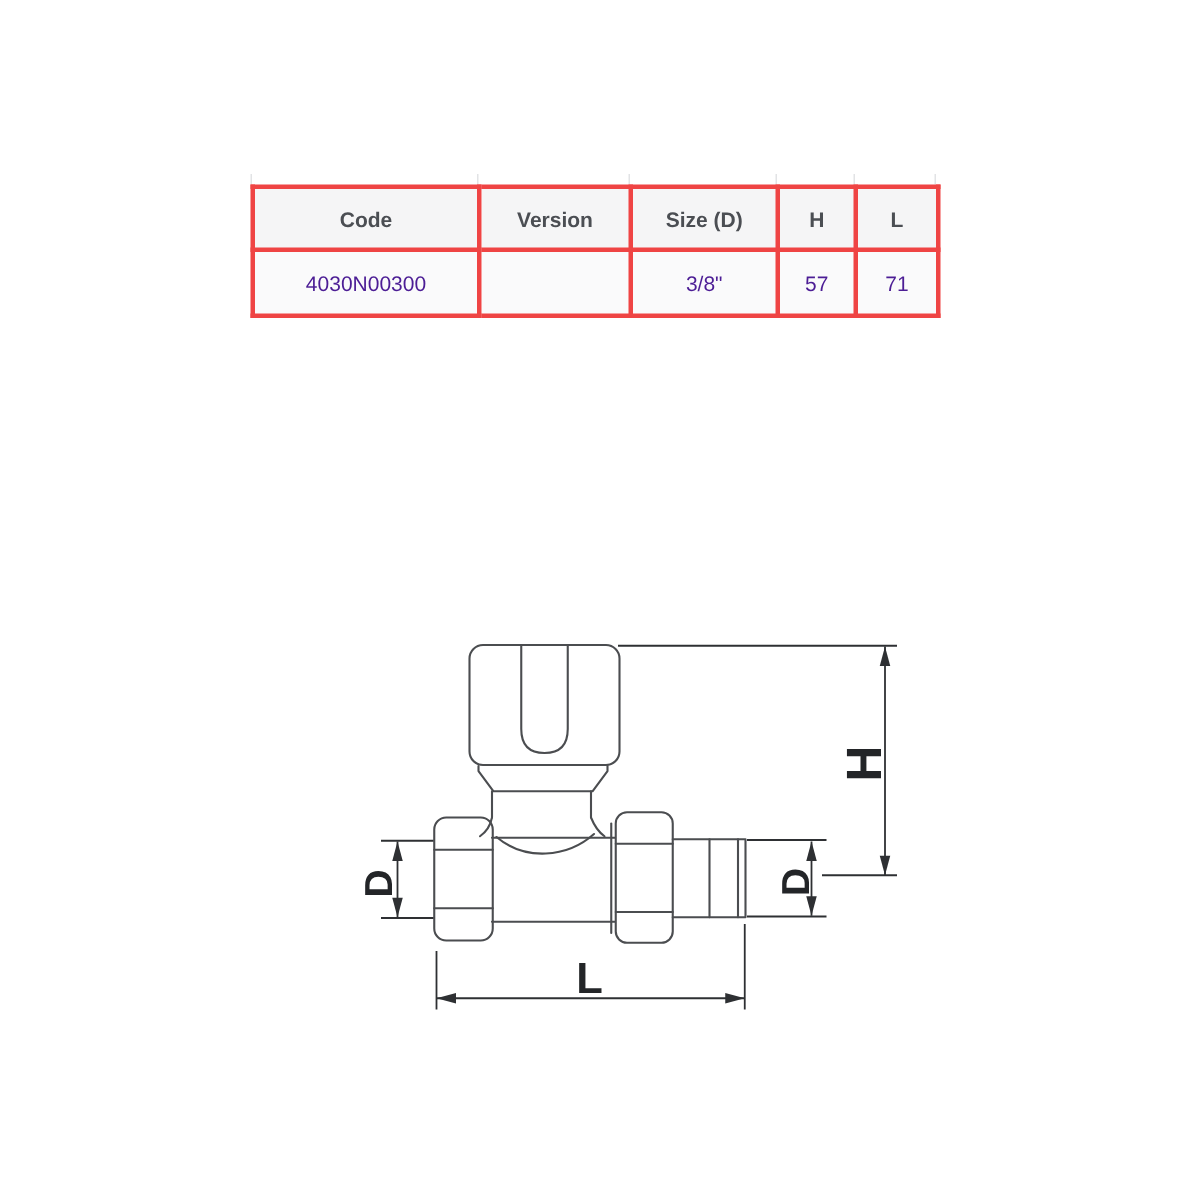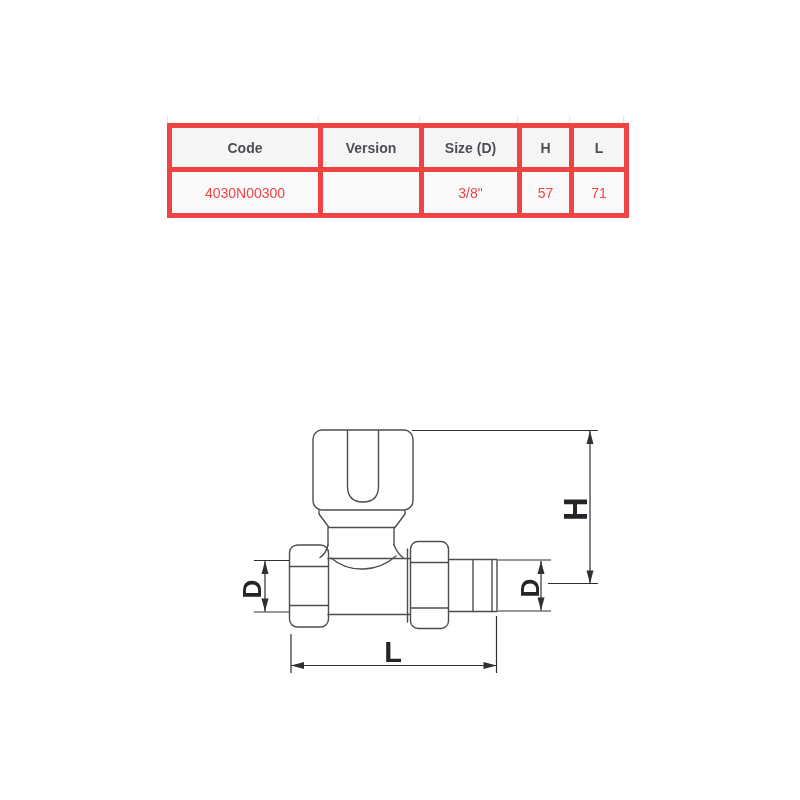--- a/index.html
+++ b/index.html
@@ -6,25 +6,25 @@
   body{
     width:800px;height:800px;background:#ffffff;position:relative;overflow:hidden;
     font-family:"Liberation Sans",sans-serif;
   }
   
   .spec-table{
     position:absolute;left:167px;top:123px;width:457px;
     border-collapse:collapse;table-layout:fixed;
   }
   .spec-table th,.spec-table td{
-    border:5px solid #ef4444;text-align:center;vertical-align:middle;
+    border:3px solid #ef4444;text-align:center;vertical-align:middle;
     padding:0;font-size:14px;overflow:hidden;white-space:nowrap;
   }
   .spec-table thead th{height:39px;background:#f5f5f6;color:#4b4e53;font-weight:600;}
-  .spec-table tbody td{height:41px;color:#ef4444;font-weight:400;}
+  .spec-table tbody td{height:41px;color:#4c1d95;font-weight:400;}
   .spec-table tbody tr:nth-child(odd) td{background:#fafafb;}
   .spec-table tbody tr:nth-child(even) td{background:#ffffff;}
   
   .stub{position:absolute;top:116px;width:1px;height:7px;background:#e2e3e5;}
   
   .drawing{position:absolute;left:0;top:0;width:800px;height:800px;}
   .dim-label{font-family:"Liberation Sans",sans-serif;font-weight:700;fill:#232528;}
 </style>
 </head>
 <body>

